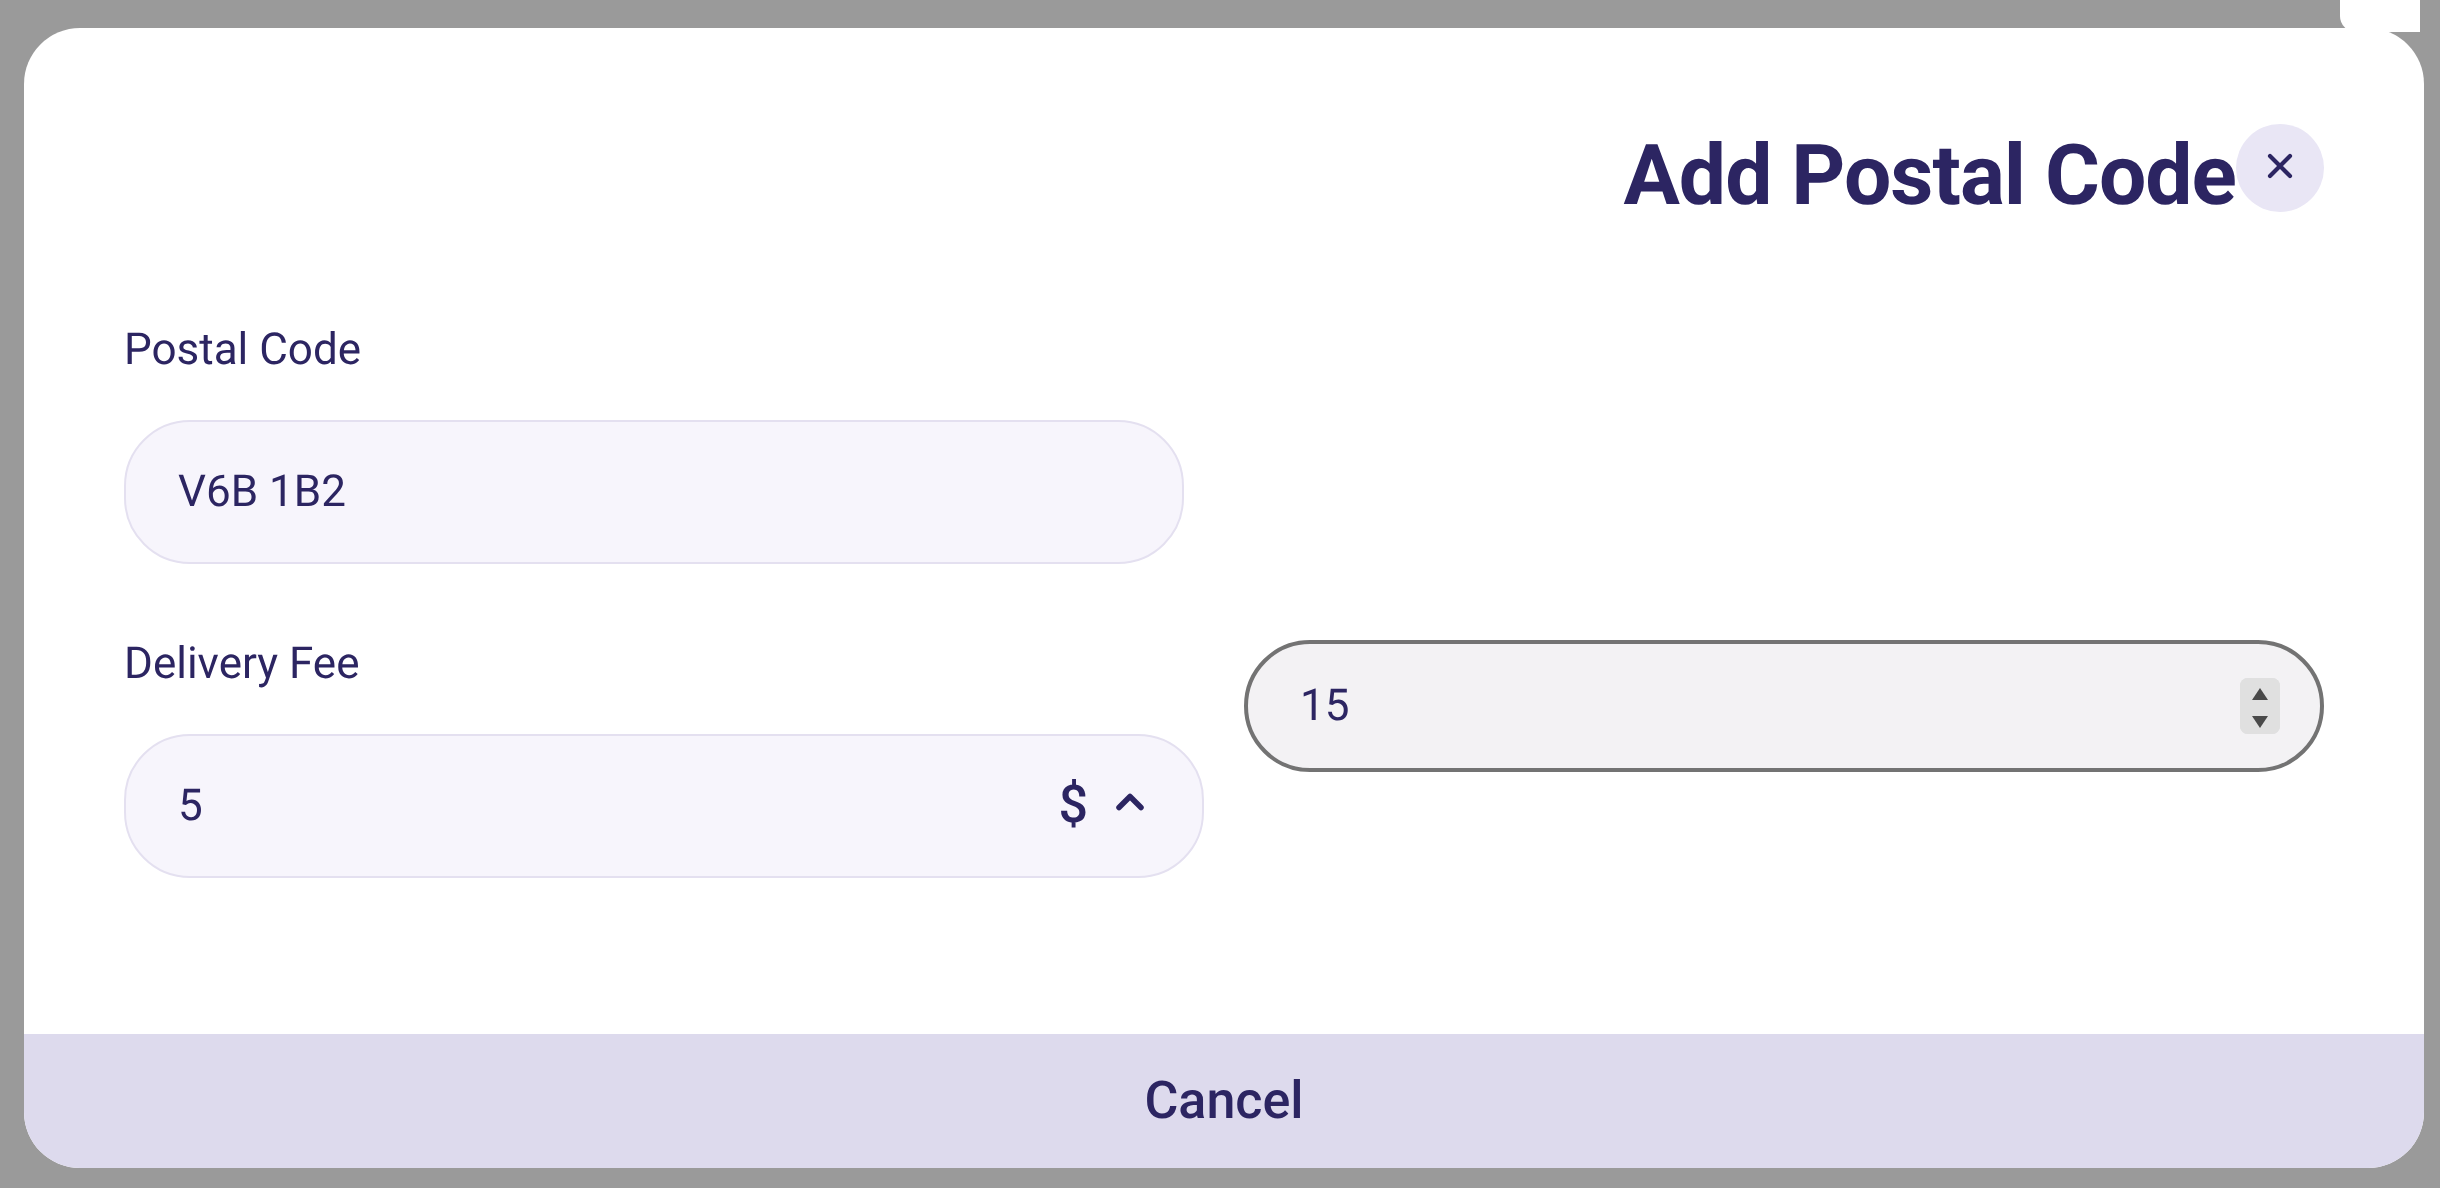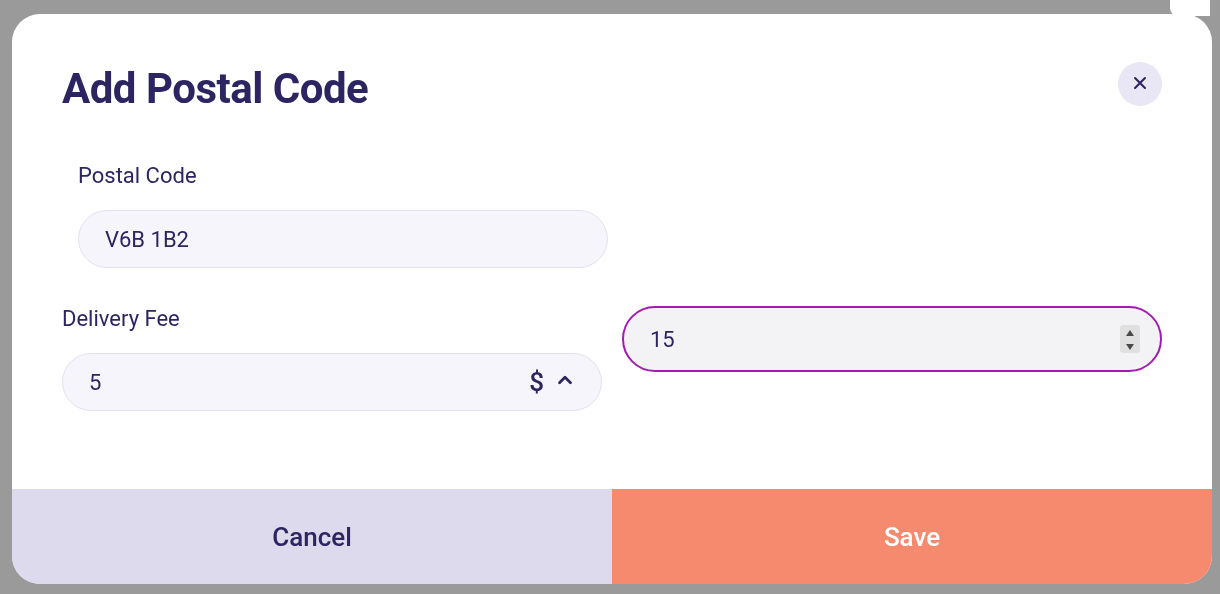--- a/index.html
+++ b/index.html
@@ -25,21 +25,21 @@
       bottom: 10px;
       background: #ffffff;
       border-radius: 28px;
       display: flex;
       flex-direction: column;
       overflow: hidden;
     }
 
     .modal-header {
       display: flex;
-      justify-content: space-between;
+      justify-content: flex-end;
       align-items: flex-start;
       padding: 50px 50px 0 50px;
     }
 
     .modal-title {
       font-size: 42px;
       font-weight: 700;
       color: #2c2562;
       letter-spacing: -0.5px;
     }
@@ -79,32 +79,31 @@
       flex-direction: column;
       margin-bottom: 38px;
     }
 
     .form-group.half {
       flex: 1;
     }
 
     .form-group.full {
       width: calc(50% - 20px);
-      margin-left: 16px;
     }
 
     .form-label {
       font-size: 22px;
       color: #2c2562;
       margin-bottom: 22px;
       font-weight: 400;
     }
 
     .form-input {
-      height: 58px;
+      height: 72px;
       border-radius: 33px;
       border: 1.5px solid #e4e0f0;
       background: #f7f5fc;
       padding: 0 26px;
       font-size: 22px;
       color: #2c2562;
       outline: none;
       font-family: inherit;
     }
 
@@ -137,21 +136,21 @@
       width: 22px;
       height: 22px;
       stroke: #2c2562;
       stroke-width: 3;
     }
 
     .number-input-wrapper {
       position: relative;
       height: 66px;
       border-radius: 33px;
-      border: 2px solid #a21caf;
+      border: 2px solid #737373;
       background: #f3f2f4;
       display: flex;
       align-items: center;
       padding: 0 26px;
     }
 
     .number-input {
       border: none;
       background: transparent;
       font-size: 22px;
@@ -283,15 +282,14 @@
               </span>
             </button>
           </div>
         </div>
       </div>
     </div>
   </div>
 
   <div class="modal-footer">
     <button class="footer-button cancel-button">Cancel</button>
-    <button class="footer-button save-button">Save</button>
   </div>
 </div>
 
 </body></html>

